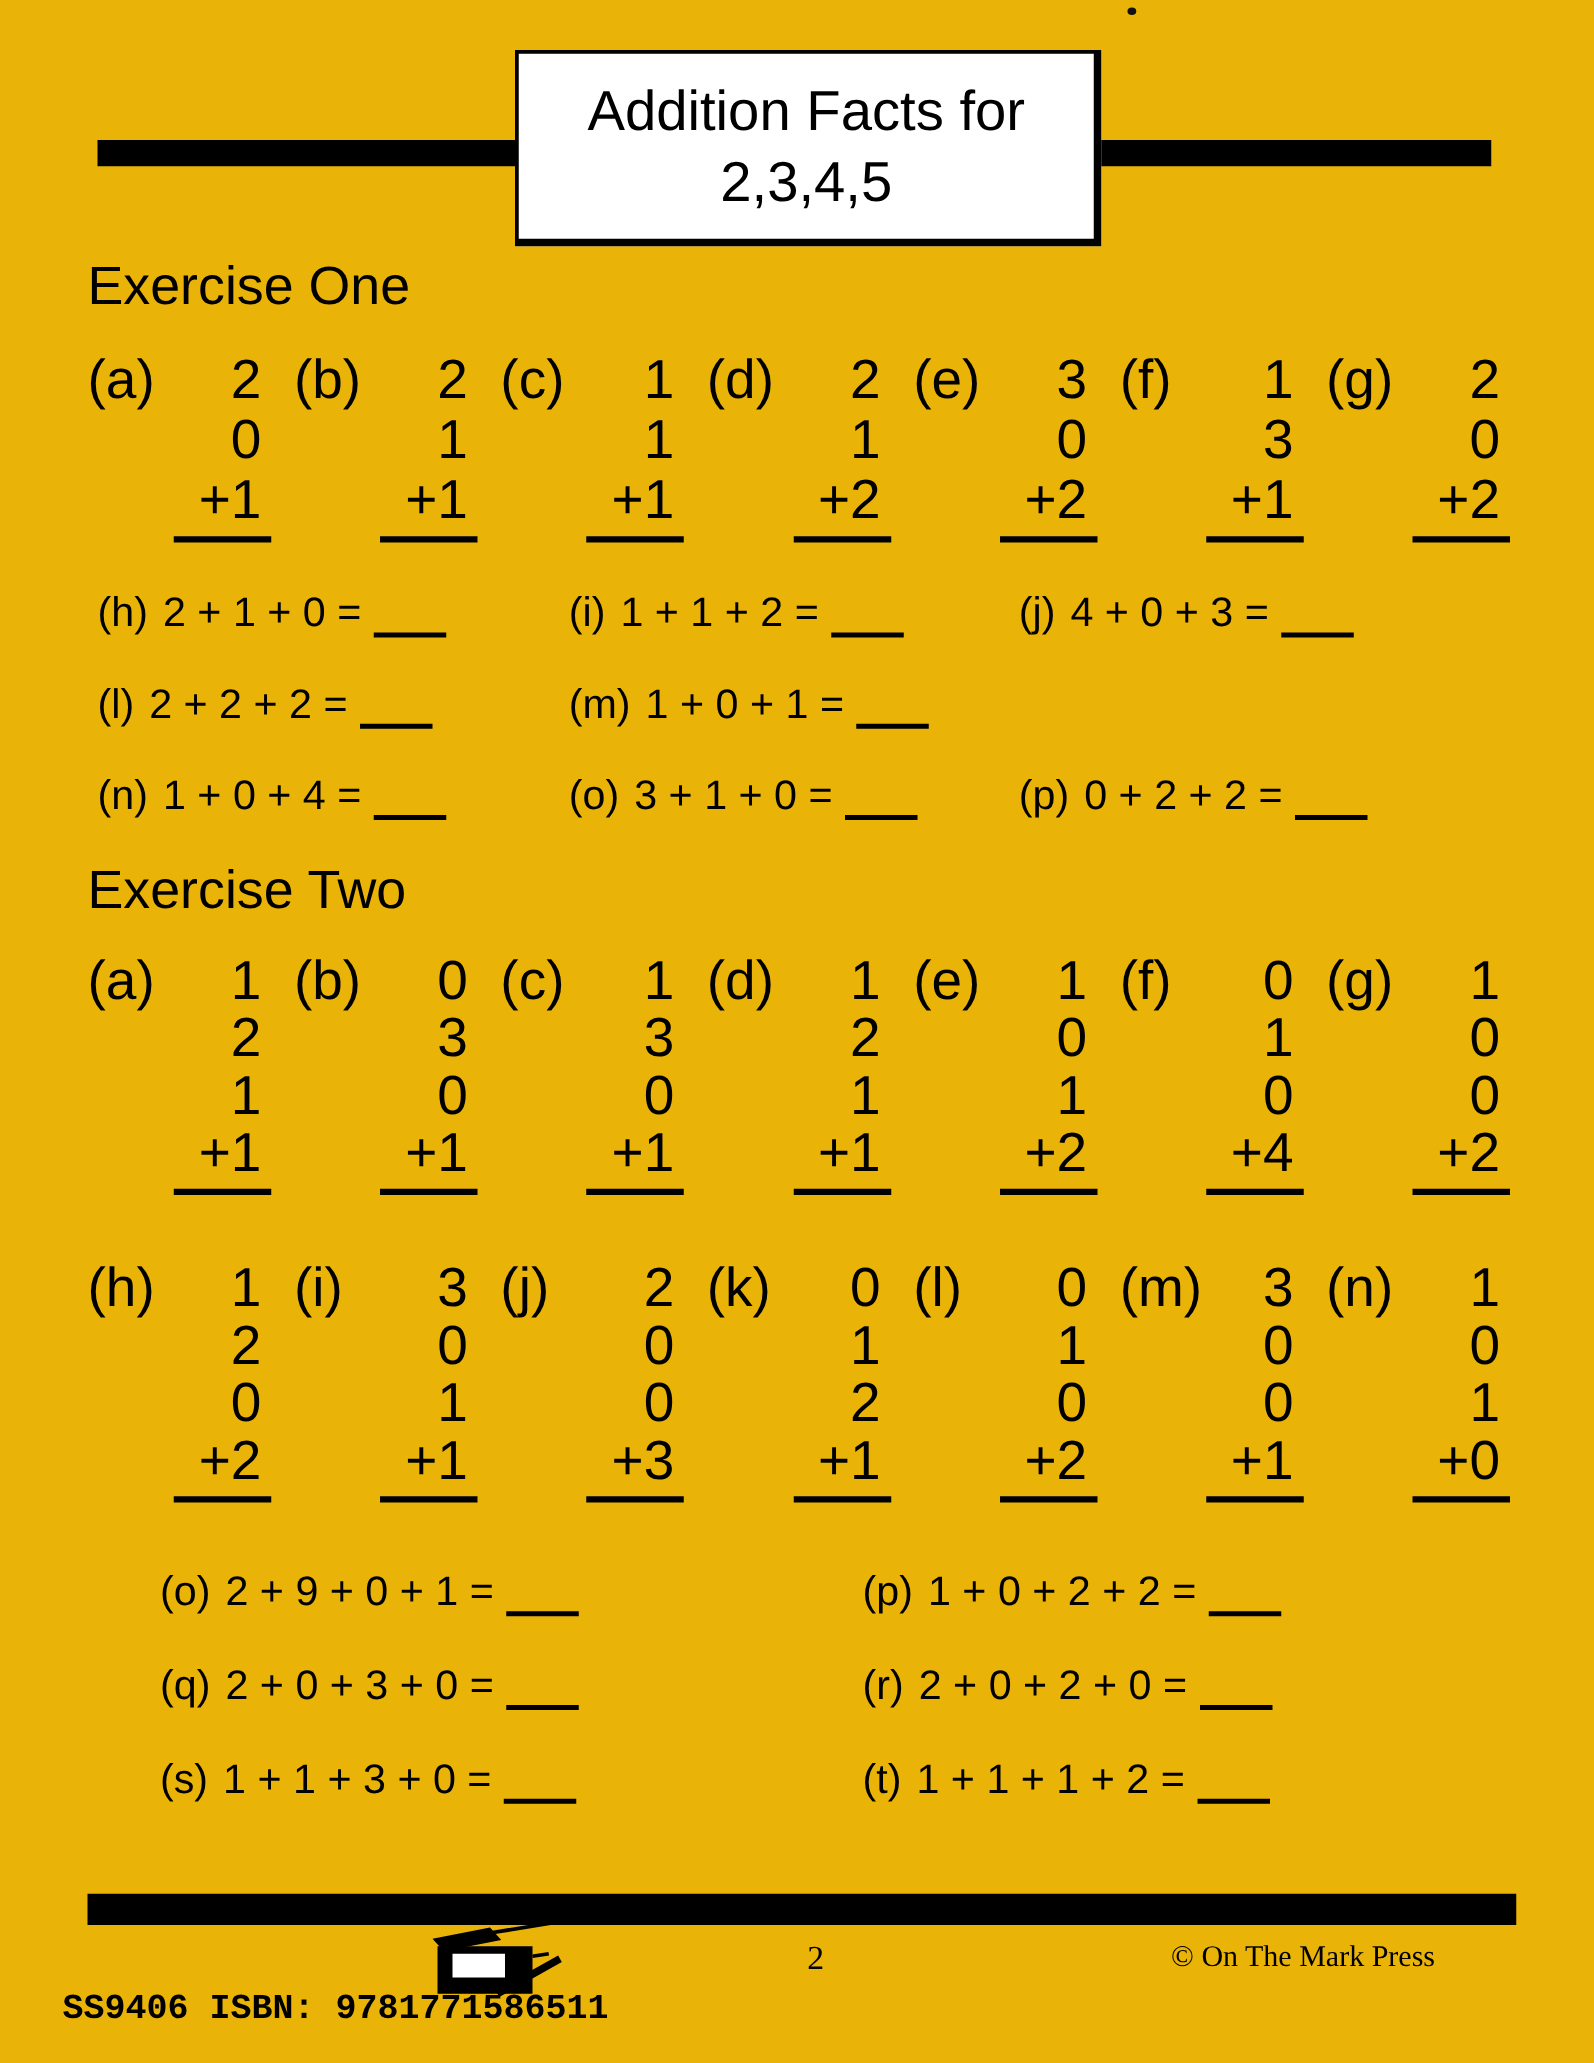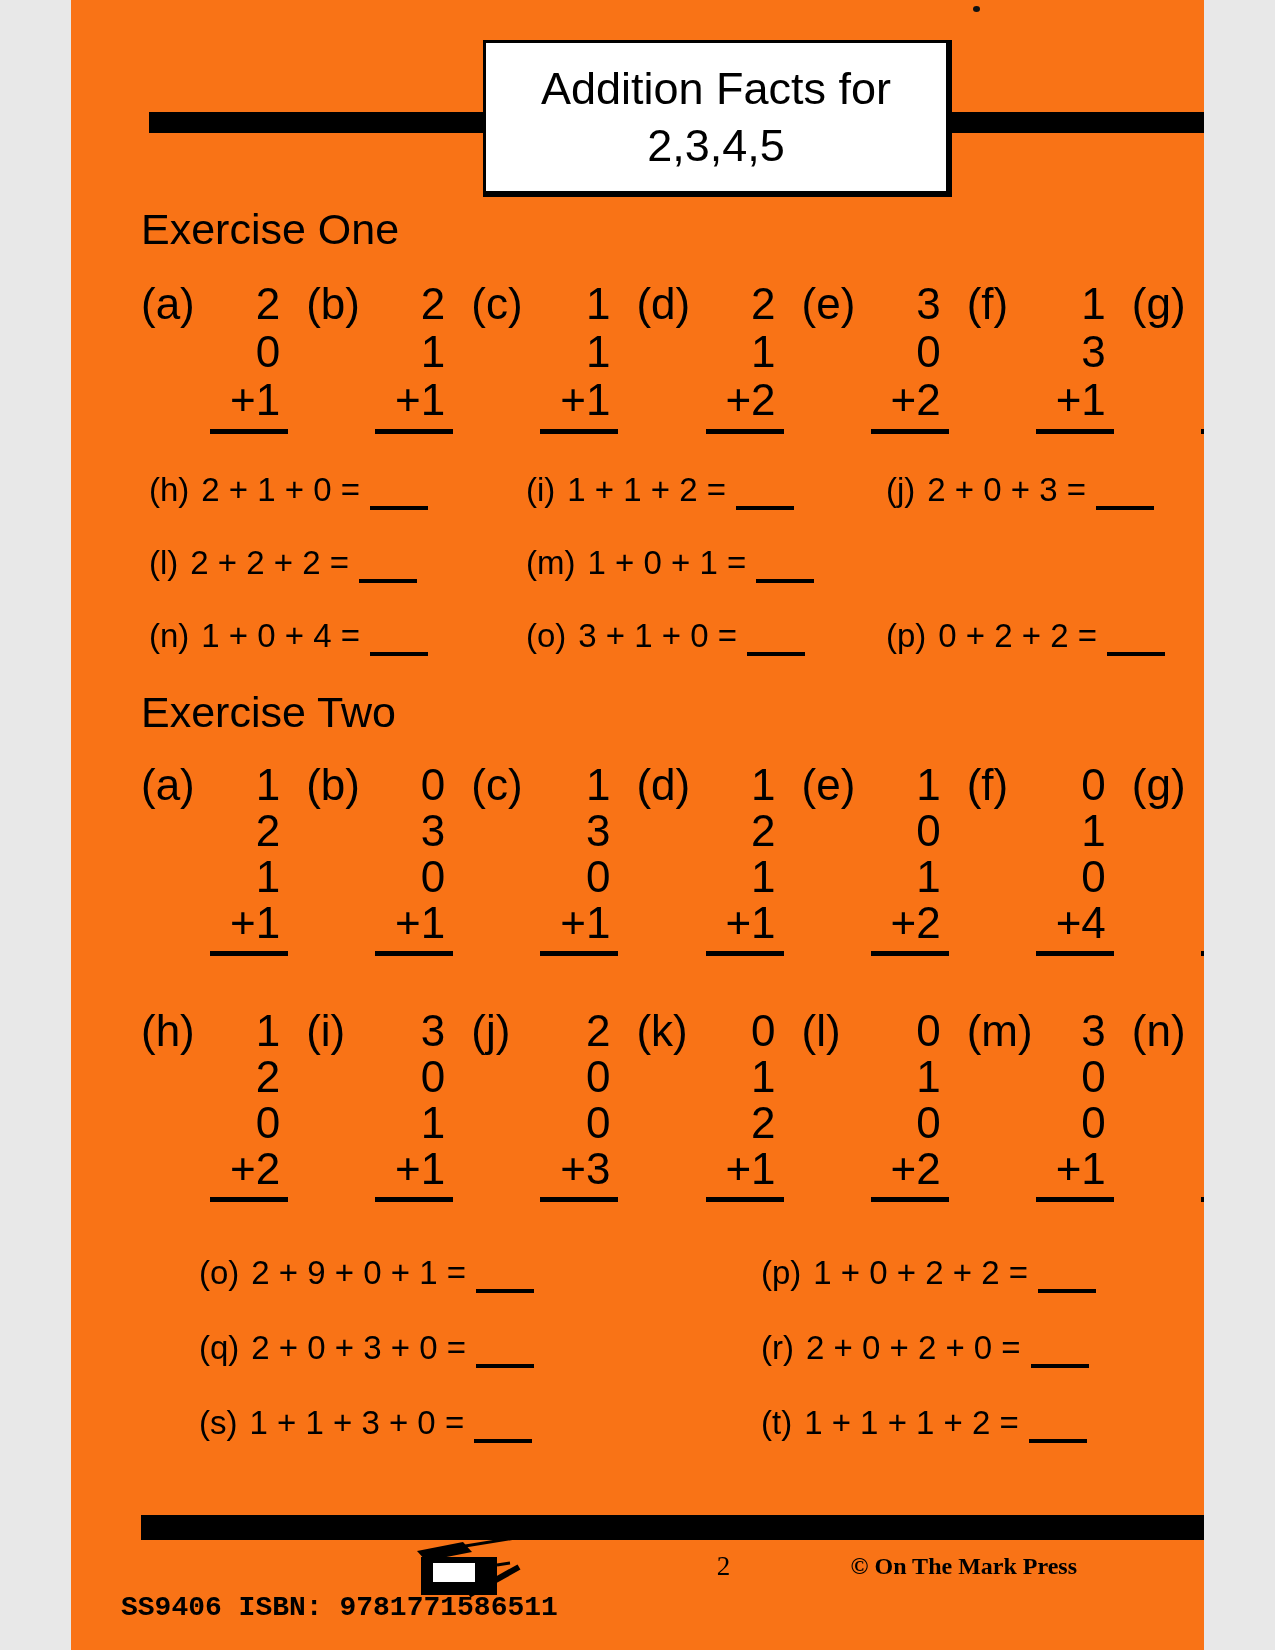--- a/index.html
+++ b/index.html
@@ -1,18 +1,18 @@
 <!DOCTYPE html>
 <html><head>
 <meta charset="utf-8">
 <style>
   html,body { margin:0; padding:0; background:#e8e8e8; }
   .page {
-    position:relative; width:1133px; height:1650px; margin:0 auto;
-    background:#f97316; color:#000; overflow:hidden;
+    position:relative; width:1275px; height:1650px; margin:0 auto;
+    background:#eab308; color:#000; overflow:hidden;
     font-family:"Liberation Sans", sans-serif;
   }
   .speck { position:absolute; left:902px; top:6px; width:7px; height:6px; background:#111; border-radius:50%; }
 
   
   .top-bar { position:absolute; left:78px; top:112px; width:1115px; height:21px; background:#000; }
   .title-box {
     position:absolute; left:412px; top:40px; width:460px; height:148px;
     background:#fff; border:3px solid #000; border-right-width:6px; border-bottom-width:6px;
     display:flex; flex-direction:column; align-items:center; justify-content:center;
@@ -52,21 +52,21 @@
   .footer-left {
     position:absolute; left:50px; top:1592px;
     font-family:Liberation Mono, monospace; font-weight:bold; font-size:28px;
   }
   .page-num {
     position:absolute; left:30px; top:1551px; width:1245px; text-align:center;
     font-family:"Liberation Serif", serif; font-size:27px;
   }
   .footer-right {
     position:absolute; right:127px; top:1553px;
-    font-family:"Liberation Serif", serif; font-weight:bold; font-size:24px;
+    font-family:"Liberation Serif", serif; font-weight:normal; font-size:24px;
   }
   .copier { position:absolute; left:340px; top:1537px; }
 </style>
 </head>
 <body>
 
 <div class="page">
 
   <div class="speck"></div>
 
@@ -141,21 +141,21 @@
           <div class="vnum">+2</div>
           <div class="vline"></div>
         </div>
       </div>
     </div>
 
   <div class="eqs" id="ex1-eqs">
       <div class="eqrow eqrow3">
         <div class="eqcell"><span class="eqlabel">(h)</span><span class="eqexpr">2 + 1 + 0 =</span><span class="blank"></span></div>
         <div class="eqcell"><span class="eqlabel">(i)</span><span class="eqexpr">1 + 1 + 2 =</span><span class="blank"></span></div>
-        <div class="eqcell"><span class="eqlabel">(j)</span><span class="eqexpr">2 + 0 + 3 =</span><span class="blank"></span></div>
+        <div class="eqcell"><span class="eqlabel">(j)</span><span class="eqexpr">4 + 0 + 3 =</span><span class="blank"></span></div>
       </div>
       <div class="eqrow eqrow3">
         <div class="eqcell"><span class="eqlabel">(l)</span><span class="eqexpr">2 + 2 + 2 =</span><span class="blank"></span></div>
         <div class="eqcell"><span class="eqlabel">(m)</span><span class="eqexpr">1 + 0 + 1 =</span><span class="blank"></span></div>
       </div>
       <div class="eqrow eqrow3">
         <div class="eqcell"><span class="eqlabel">(n)</span><span class="eqexpr">1 + 0 + 4 =</span><span class="blank"></span></div>
         <div class="eqcell"><span class="eqlabel">(o)</span><span class="eqexpr">3 + 1 + 0 =</span><span class="blank"></span></div>
         <div class="eqcell"><span class="eqlabel">(p)</span><span class="eqexpr">0 + 2 + 2 =</span><span class="blank"></span></div>
       </div>

